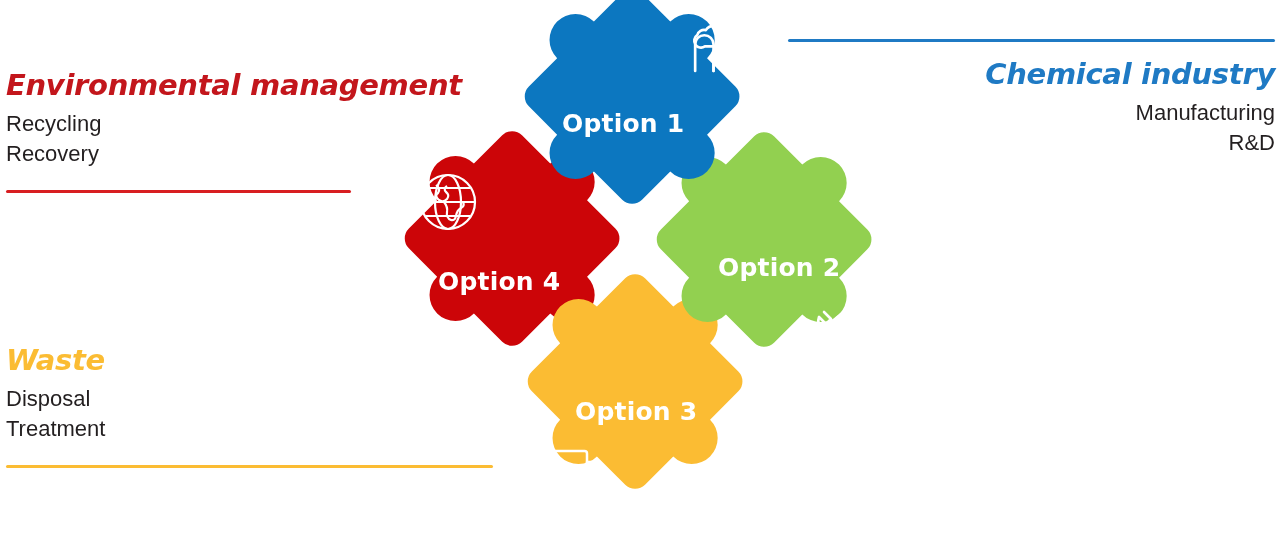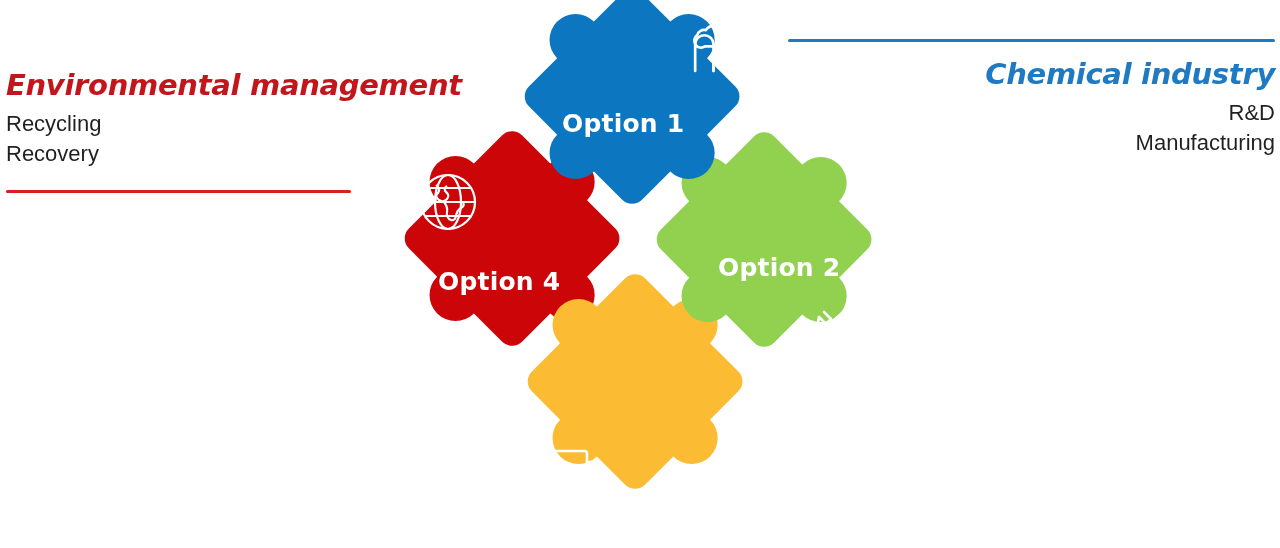--- a/index.html
+++ b/index.html
@@ -105,24 +105,31 @@
     <div class="gap-sm"></div>
     <div class="label-lines">Recycling</div>
     <div class="label-lines">Recovery</div>
     <div class="rule"></div>
   </div>
 
   <div class="label-block block-chem">
     <div class="rule"></div>
     <div class="label-heading">Chemical industry</div>
     <div class="gap-sm"></div>
+    <div class="label-lines">Manufacturing</div>
     <div class="label-lines">R&amp;D</div>
-    <div class="label-lines">Manufacturing</div>
-  </div>
-
+  </div>
+
+  <div class="label-block block-waste">
+    <div class="label-heading">Waste</div>
+    <div class="gap-sm"></div>
+    <div class="label-lines">Disposal</div>
+    <div class="label-lines">Treatment</div>
+    <div class="rule"></div>
+  </div>
 
 
   <div id="cluster">
 
     <div class="piece">
       <svg viewBox="0 0 540 560" width="540" height="560" aria-hidden="true">
         <g transform="translate(152,277) rotate(45)">
           <path d="M -96 -96 h 40 a 26 26 0 0 1 52 0 h 40 a 14 14 0 0 1 14 14
                    v 40 a 26 26 0 0 1 0 52 v 40 a 14 14 0 0 1 -14 14
                    h -40 a 26 26 0 0 1 -52 0 h -40 a 14 14 0 0 1 -14 -14
@@ -198,17 +205,18 @@
           <line x1="20" y1="38" x2="78" y2="38"></line>
           <circle cx="33" cy="42" r="6"></circle>
           <circle cx="66" cy="42" r="6"></circle>
         </g>
 
       </svg>
     </div>
 
     <div class="piece-label lbl-1">Option 1</div>
     <div class="piece-label lbl-2">Option 2</div>
+    <div class="piece-label lbl-3">Option 3</div>
     <div class="piece-label lbl-4">Option 4</div>
 
   </div>
 
 </div>
 
 </body></html>

